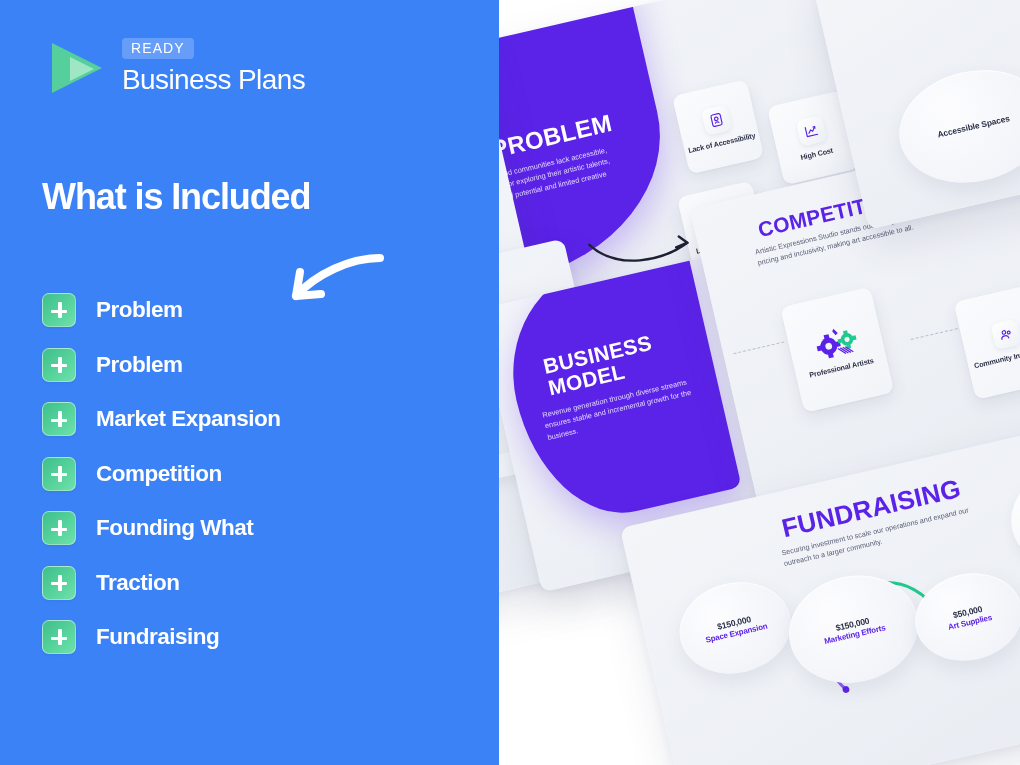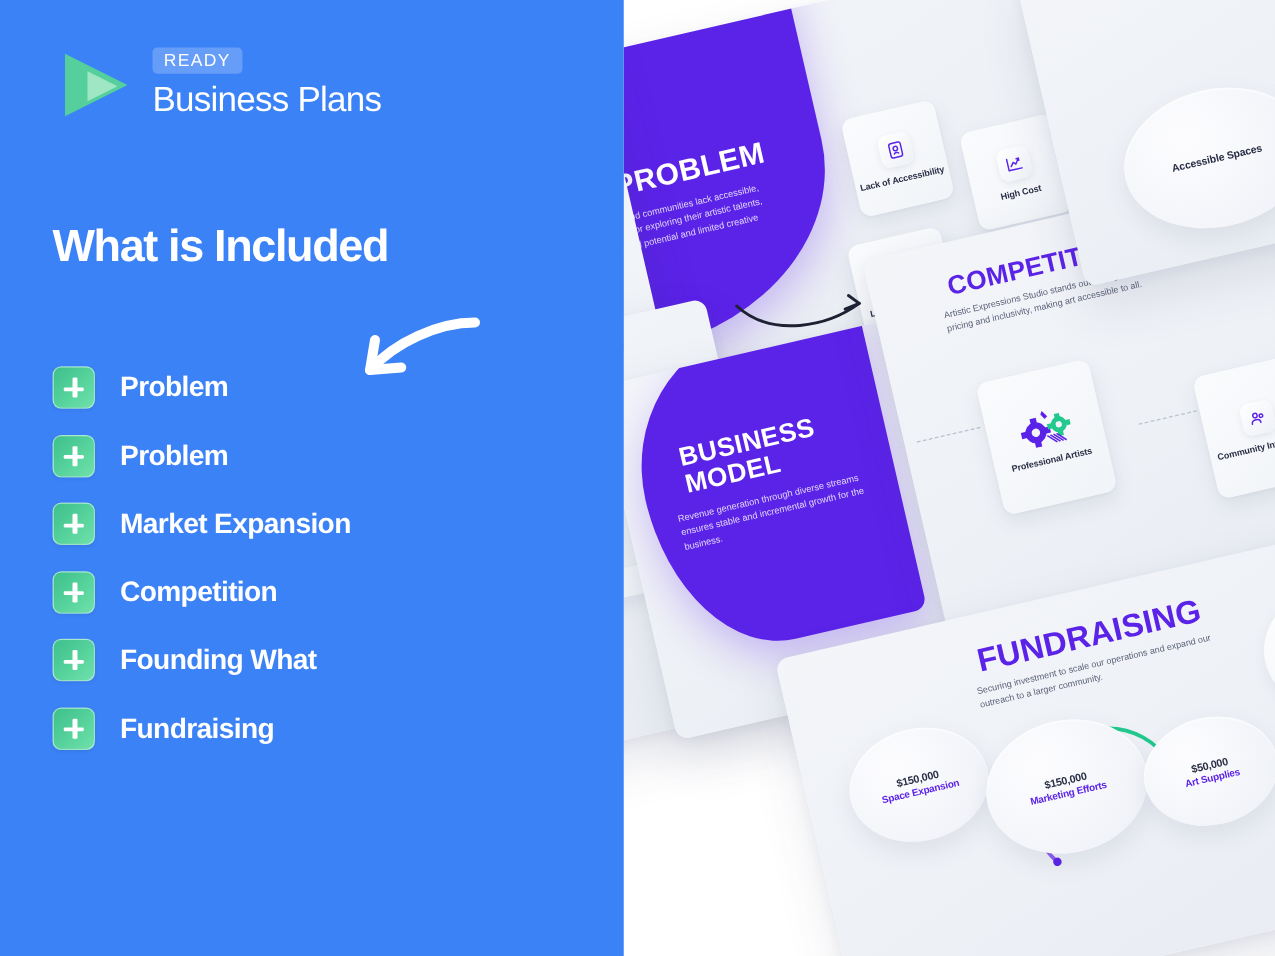--- a/index.html
+++ b/index.html
@@ -375,20 +375,24 @@
       <div class="incl-item">
         <div class="plus-box"></div>
         <div class="incl-label">Competition</div>
       </div>
 
       <div class="incl-item">
         <div class="plus-box"></div>
         <div class="incl-label">Founding What</div>
       </div>
 
+      <div class="incl-item">
+        <div class="plus-box"></div>
+        <div class="incl-label">Traction</div>
+      </div>
 
       <div class="incl-item">
         <div class="plus-box"></div>
         <div class="incl-label">Fundraising</div>
       </div>
 
     </div>
   </div>
 
 </div>

